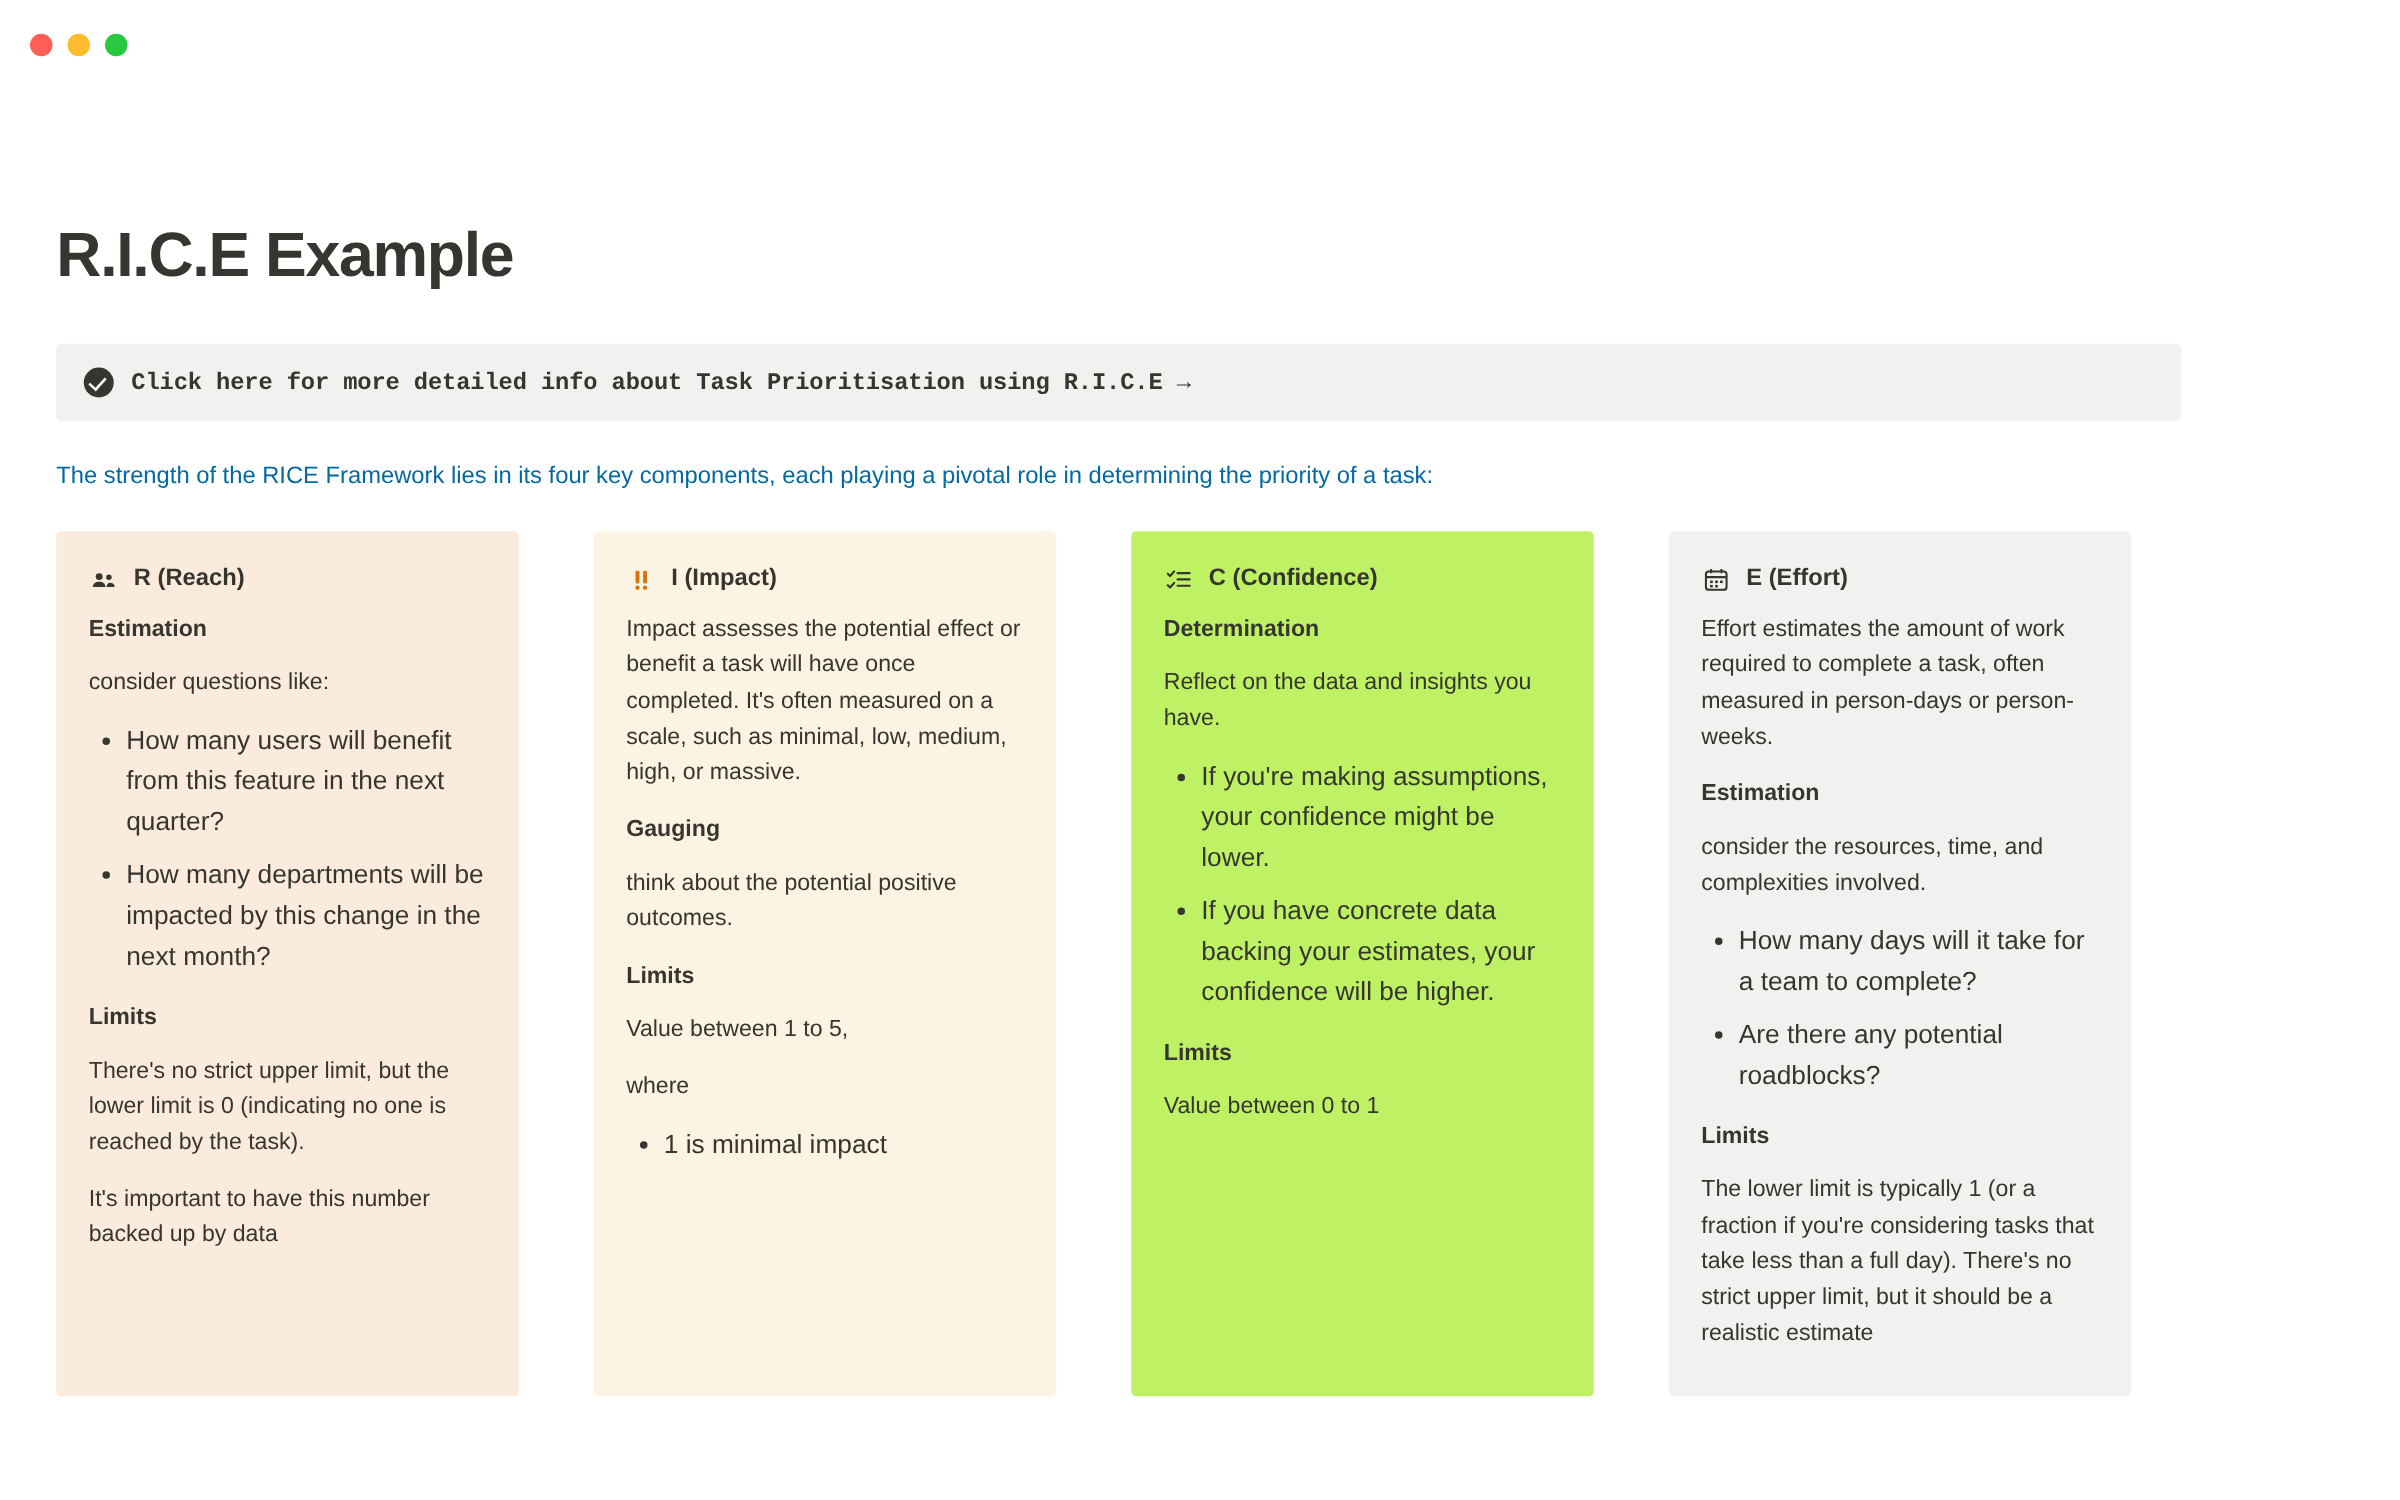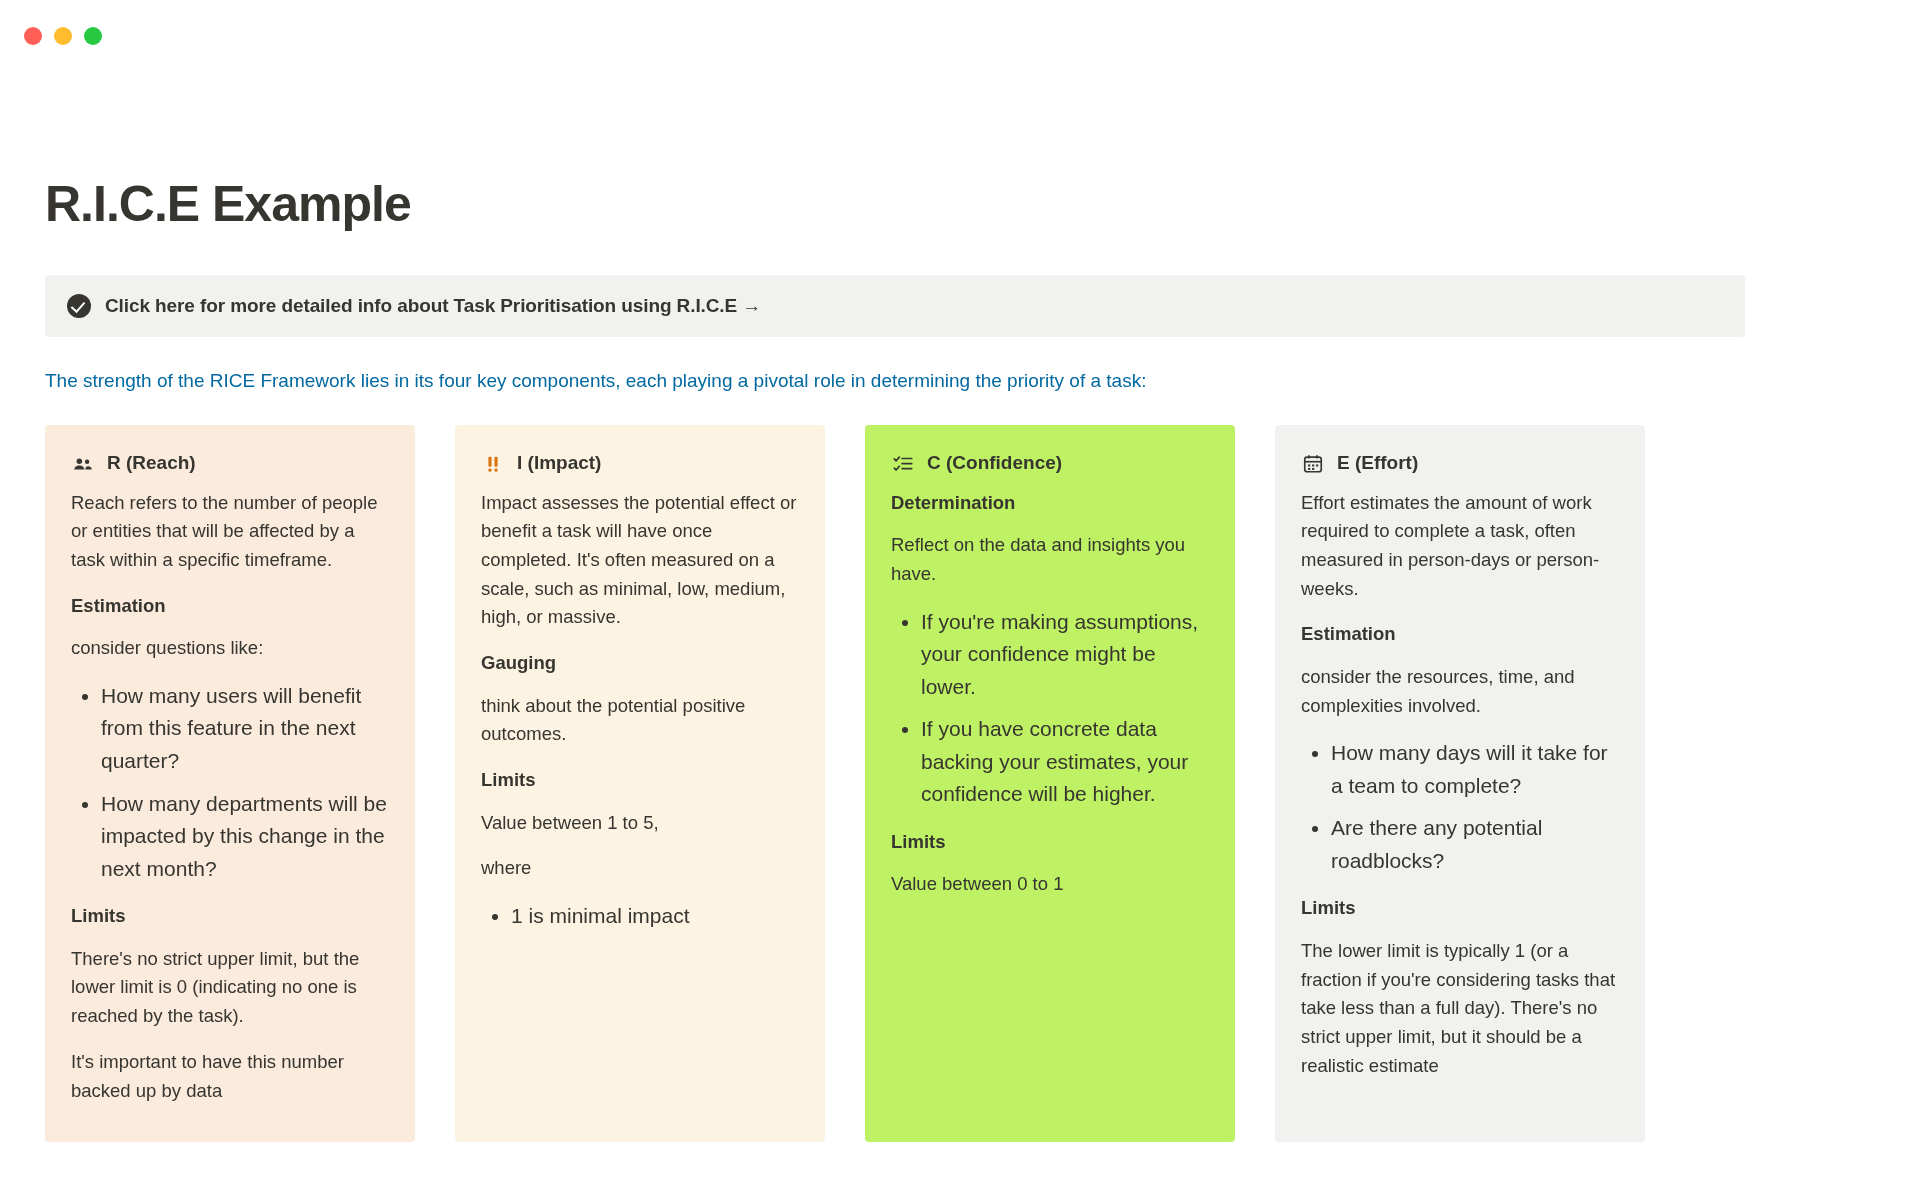--- a/index.html
+++ b/index.html
@@ -90,33 +90,34 @@
     height: 11px;
     border: solid #ffffff;
     border-width: 0 2.4px 2.4px 0;
     transform: rotate(42deg);
   }
   .callout .callout-text {
     font-size: 19px;
     font-weight: 700;
     color: #37352f;
     letter-spacing: -0.1px;
+    font-family: Liberation Mono, monospace;
   }
 
   .intro {
     margin-top: 30px;
     font-size: 19px;
     line-height: 1.5;
     color: #0369a1;
   }
 
   
   .columns {
     display: flex;
-    gap: 40px;
+    gap: 60px;
     margin-top: 29px;
   }
   .card {
     width: 370px;
     box-sizing: border-box;
     padding: 26px 28px 20px 26px;
     border-radius: 4px;
     position: relative;
   }
   .card .card-header {
@@ -199,21 +200,20 @@
             <span class="card-icon">
               <svg class="icon-svg" width="22" height="22" viewBox="0 0 24 24" fill="#37352f">
                 <circle cx="8" cy="9" r="3"></circle>
                   <circle cx="16.5" cy="9.5" r="2.4"></circle>
                 <path d="M2.5 18c0-2.8 2.5-4.5 5.5-4.5s5.5 1.7 5.5 4.5z"></path>
                 <path d="M14.5 18c0-2.1 1.1-3.6 3-3.6 2 0 4 1.2 4 3.6z"></path>
               </svg>
             </span>
             <span class="card-title">R (Reach)</span>
           </div>
-          <p>Reach refers to the number of people or entities that will be affected by a task within a specific timeframe.</p>
           <p class="sub-head">Estimation</p>
           <p>consider questions like:</p>
           <ul>
             <li>How many users will benefit from this feature in the next quarter?</li>
             <li>How many departments will be impacted by this change in the next month?</li>
           </ul>
           <p class="sub-head">Limits</p>
           <p>There's no strict upper limit, but the lower limit is 0 (indicating no one is reached by the task).</p>
           <p>It's important to have this number backed up by data</p>
         </div>

